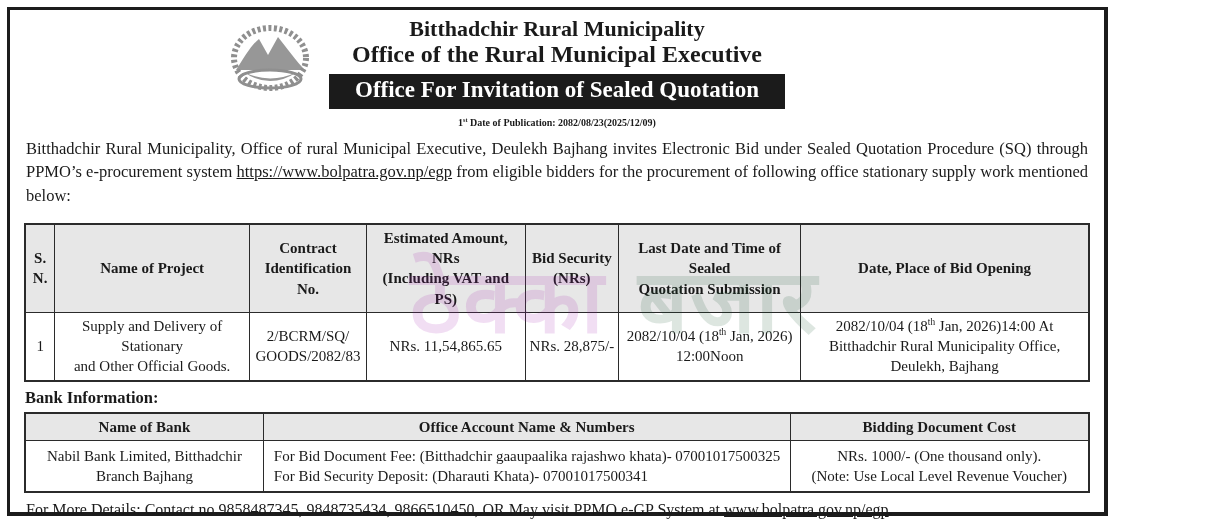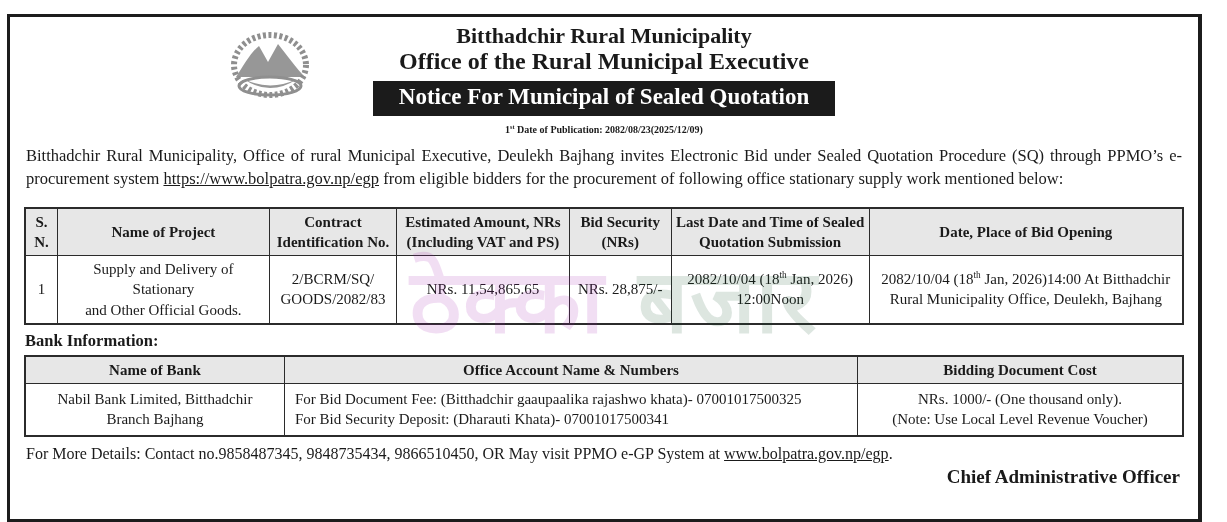--- a/index.html
+++ b/index.html
@@ -4,21 +4,21 @@
 <style>
   * { margin:0; padding:0; box-sizing:border-box; }
   html,body { background:#ffffff; }
   body {
     width:1227px; height:522px;
     font-family:"Liberation Serif", serif;
     color:#1a1a1a; position:relative; overflow:hidden;
   }
   .page { width:1227px; height:522px; position:relative; background:#fff; }
   .frame {
-    position:absolute; left:7px; top:14px; width:1195px; height:509px;
+    position:absolute; left:7px; top:7px; width:1101px; height:509px;
     border:3px solid #1c1c1c; border-bottom-width:4px; border-right-width:4px;
     background:#fff; padding:4px 14px 4px 14px;
   }
   
   .watermark {
     position:absolute; left:368px; top:238px; z-index:6;
     font-family:"DejaVu Sans", sans-serif; font-weight:bold;
     font-size:88px; letter-spacing:2px; opacity:0.14; pointer-events:none;
     white-space:nowrap;
   }
@@ -82,21 +82,21 @@
           <path d="M16 48 C24 36 31 23 39 17 L48 33 L58 15 C66 25 77 40 85 48 Z" fill="#8c8c8c" opacity="0.9"></path>
           <path d="M24 50 Q50 63 77 50 Q64 59 50 59 Q36 59 24 50 Z" fill="#979797"></path>
           <ellipse cx="50" cy="57" rx="31" ry="9" fill="none" stroke="#8f8f8f" stroke-width="3"></ellipse>
         </svg>
       </div>
       <div class="org-name">Bitthadchir Rural Municipality</div>
       <div class="office-name">Office of the Rural Municipal Executive</div>
     </div>
 
     <div class="banner-wrap">
-      <div class="banner">Notice For Municipal of Sealed Quotation</div>
+      <div class="banner">Office For Invitation of Sealed Quotation</div>
     </div>
 
     <div class="pub-dates">
       <div><span>1</span><sup>st</sup><span> Date of Publication: 2082/08/23(2025/12/09)</span></div>
     </div>
 
     <p class="intro"><span>Bitthadchir Rural Municipality, Office of rural Municipal Executive, Deulekh Bajhang invites Electronic Bid under Sealed Quotation Procedure (SQ) through PPMO’s e-procurement system </span><a class="link">https://www.bolpatra.gov.np/egp</a><span> from eligible bidders for the procurement of following office stationary supply work mentioned below:</span></p>
 
     <table class="main-table">
       <colgroup>

